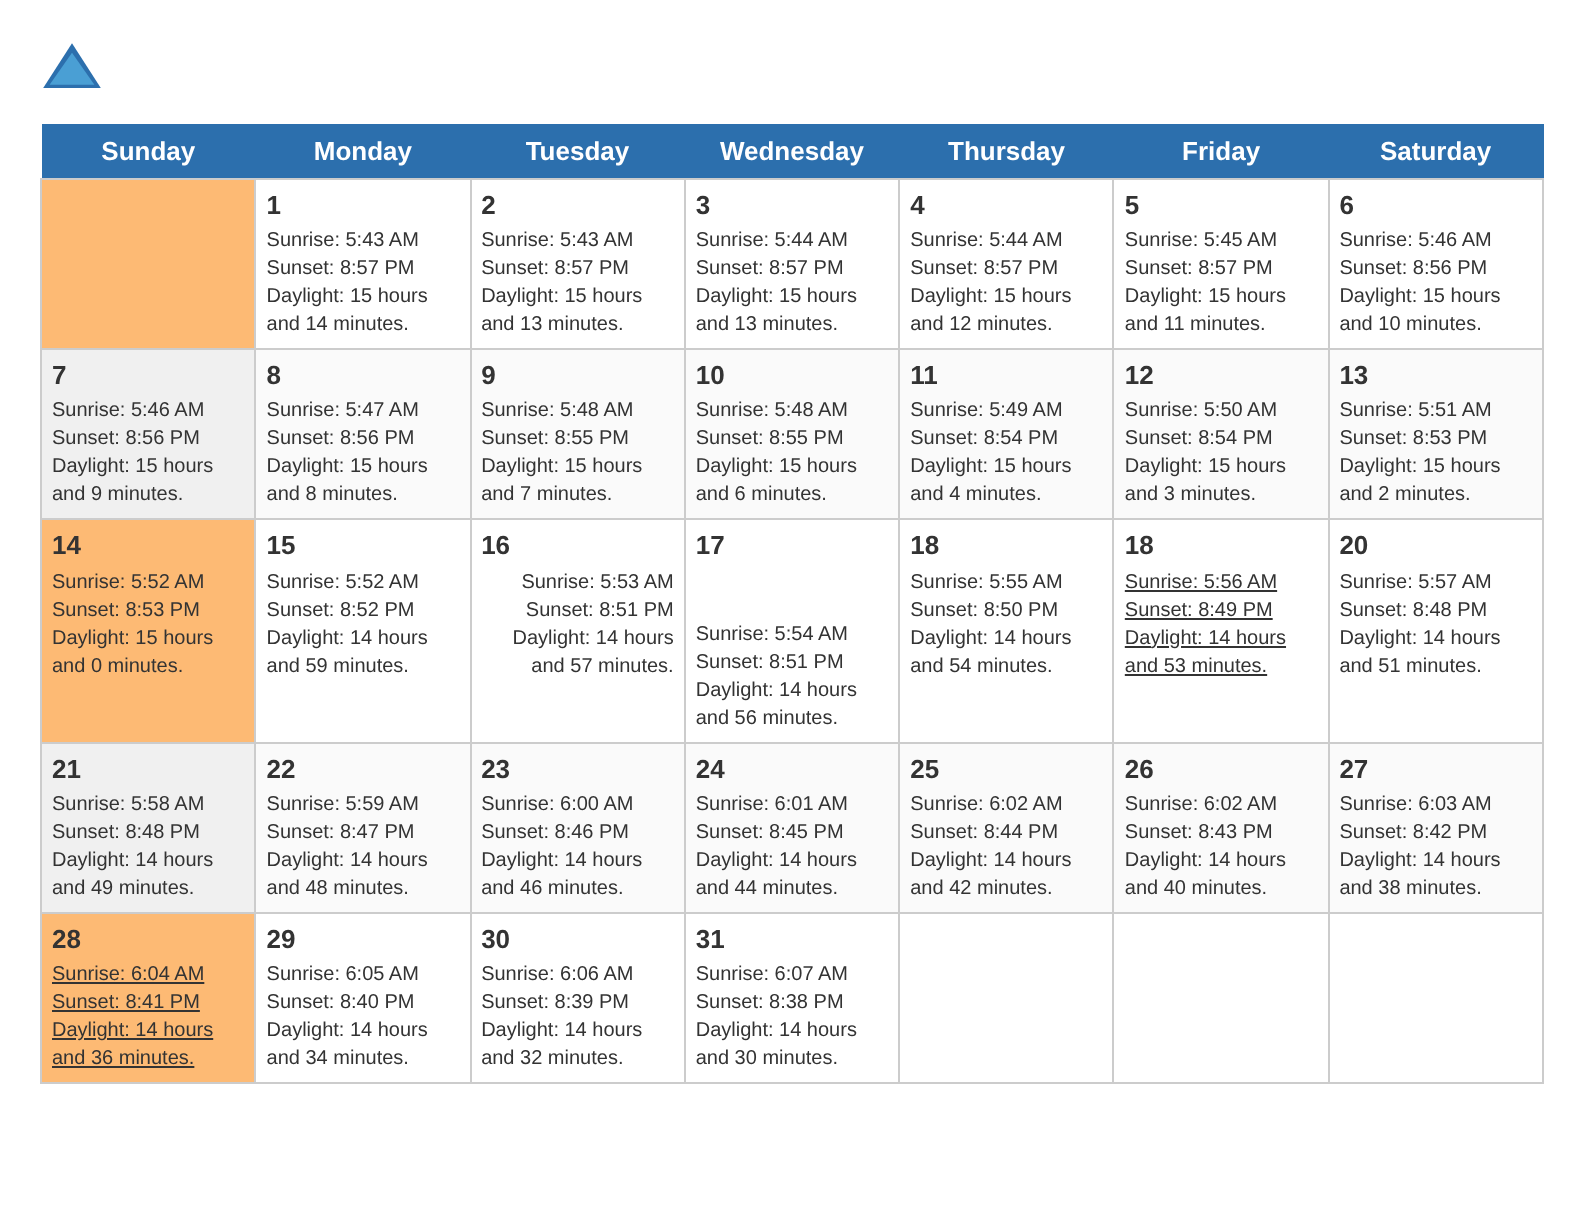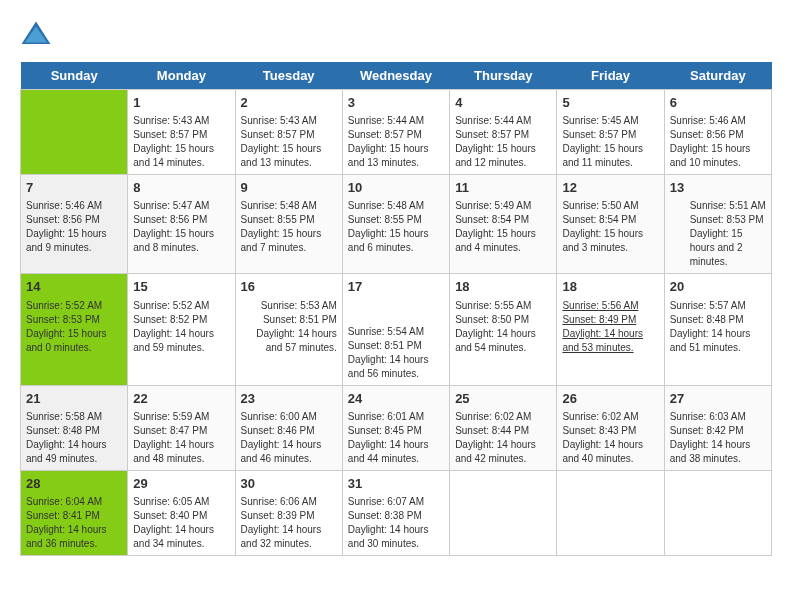--- a/index.html
+++ b/index.html
@@ -59,21 +59,21 @@
     tbody tr td {
       border: 1px solid #ccc;
       padding: 4px 5px;
       vertical-align: top;
       width: 105px;
       min-height: 80px;
       color: #333;
       line-height: 1.4;
     }
     tbody tr td:first-child {
-      background-color: #84cc16;
+      background-color: #fdba74;
     }
     .day-number {
       font-size: 13px;
       font-weight: bold;
       display: block;
       margin-bottom: 2px;
     }
     .day-info {
       font-size: 10px;
       color: #333;
@@ -189,21 +189,21 @@
 Daylight: 15 hours and 4 minutes.</div>
         </td>
         <td>
           <span class="day-number">12</span>
           <div class="day-info" style="white-space: pre-line;">Sunrise: 5:50 AM
 Sunset: 8:54 PM
 Daylight: 15 hours and 3 minutes.</div>
         </td>
         <td>
           <span class="day-number">13</span>
-          <div class="day-info" style="white-space: pre-line; margin-left: 20px;">Sunrise: 5:51 AM
+          <div class="day-info" style="white-space: pre-line;">Sunrise: 5:51 AM
 Sunset: 8:53 PM
 Daylight: 15 hours and 2 minutes.</div>
         </td>
       </tr>
       <tr>
         <td>
           <span class="day-number">14</span>
           <div class="day-info" style="white-space: pre-line;">Sunrise: 5:52 AM
 Sunset: 8:53 PM
 Daylight: 15 hours and 0 minutes.</div>
@@ -285,21 +285,21 @@
         <td>
           <span class="day-number">27</span>
           <div class="day-info" style="white-space: pre-line;">Sunrise: 6:03 AM
 Sunset: 8:42 PM
 Daylight: 14 hours and 38 minutes.</div>
         </td>
       </tr>
       <tr>
         <td>
           <span class="day-number">28</span>
-          <div class="day-info" style="white-space: pre-line;">Sunrise: 6:04 AM
+          <div class="day-info" style="white-space: pre-line; text-decoration: underline;">Sunrise: 6:04 AM
 Sunset: 8:41 PM
 Daylight: 14 hours and 36 minutes.</div>
         </td>
         <td>
           <span class="day-number">29</span>
           <div class="day-info" style="white-space: pre-line;">Sunrise: 6:05 AM
 Sunset: 8:40 PM
 Daylight: 14 hours and 34 minutes.</div>
         </td>
         <td>

